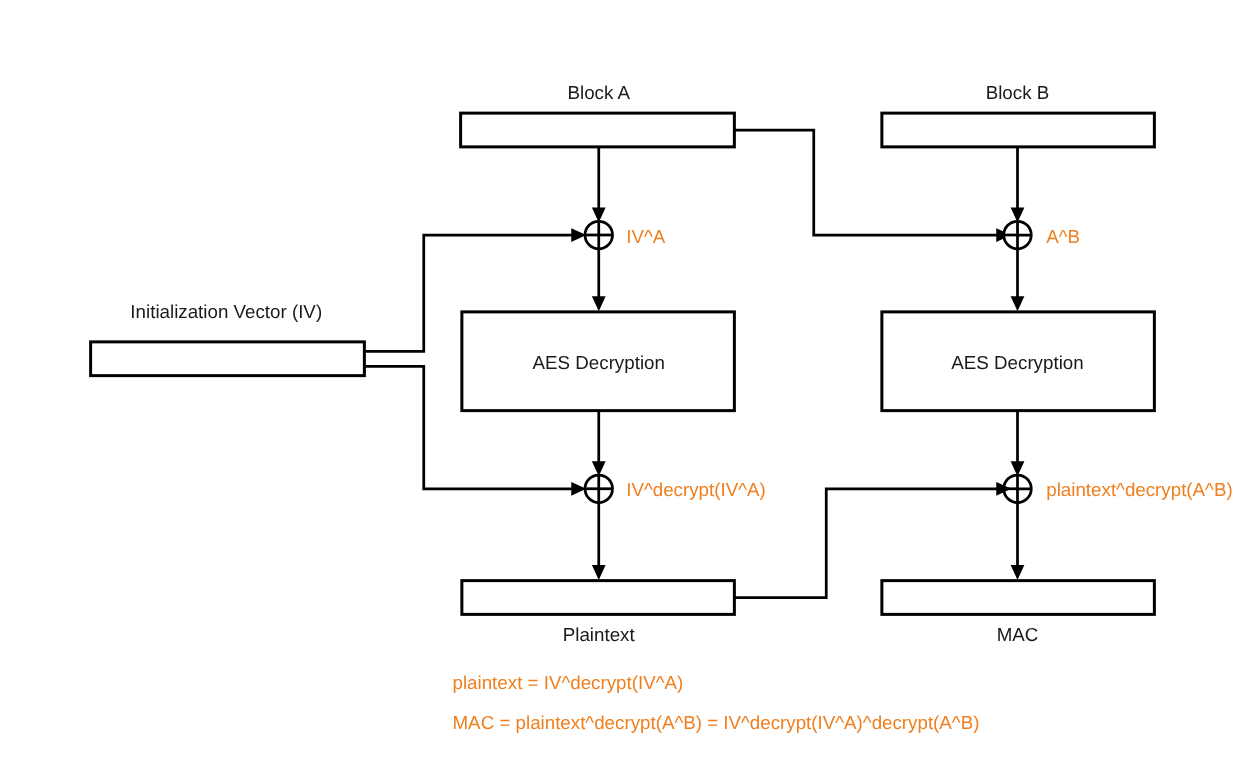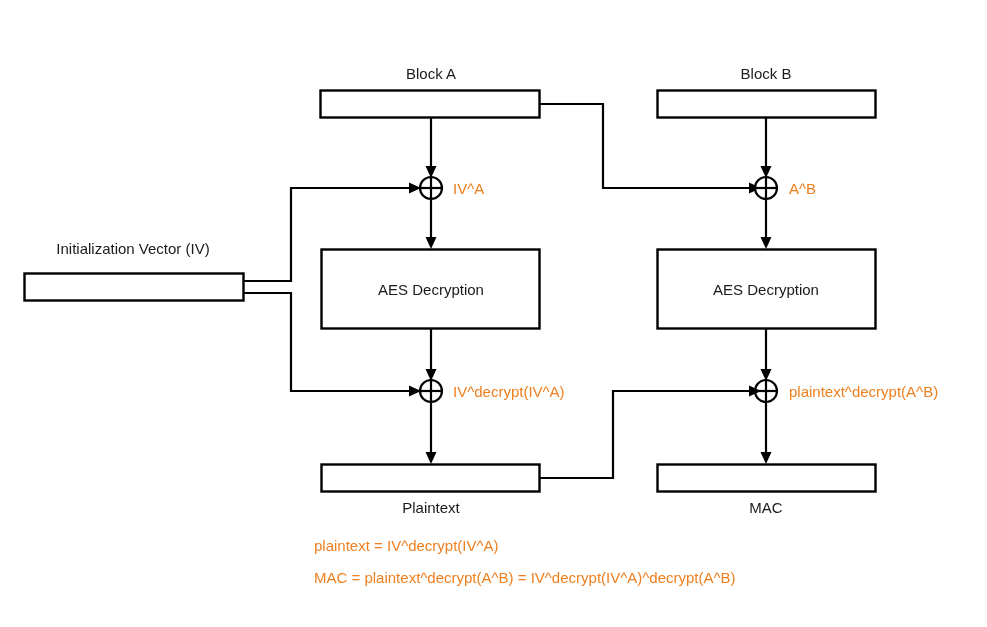--- a/index.html
+++ b/index.html
@@ -11,20 +11,21 @@
   body {
     width: 987px;
     height: 627px;
     overflow: hidden;
     font-family: "Liberation Sans", sans-serif;
   }
   #diagram-root {
     position: relative;
     width: 814px;
     height: 627px;
+    margin-left: 48px;
   }
   svg.diagram {
     display: block;
     width: 987px;
     height: 627px;
   }
   .node-box {
     fill: #ffffff;
     stroke: #000000;
     stroke-width: 2.4;

